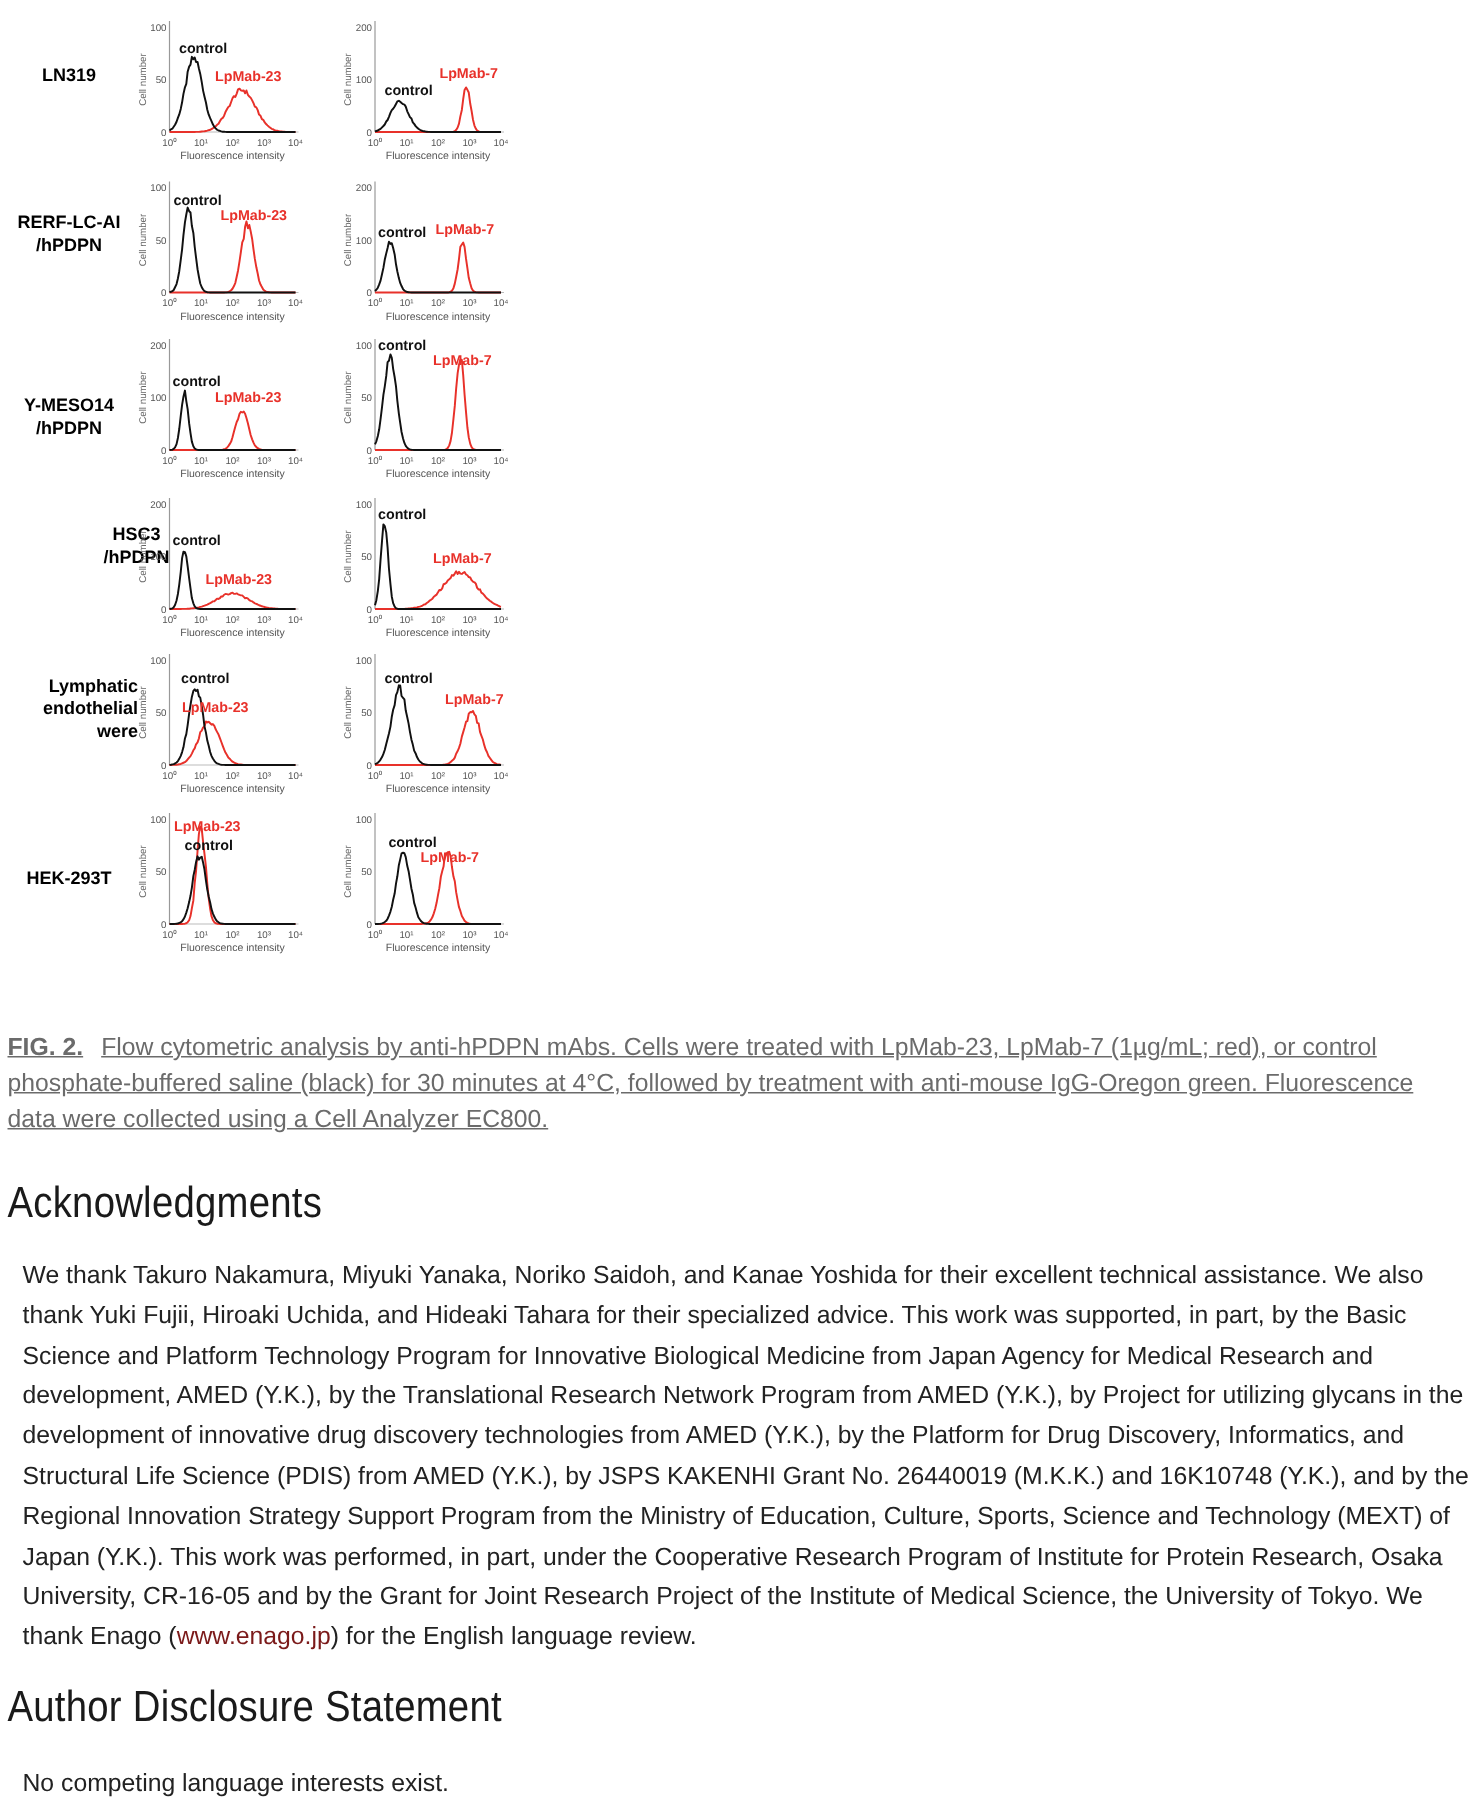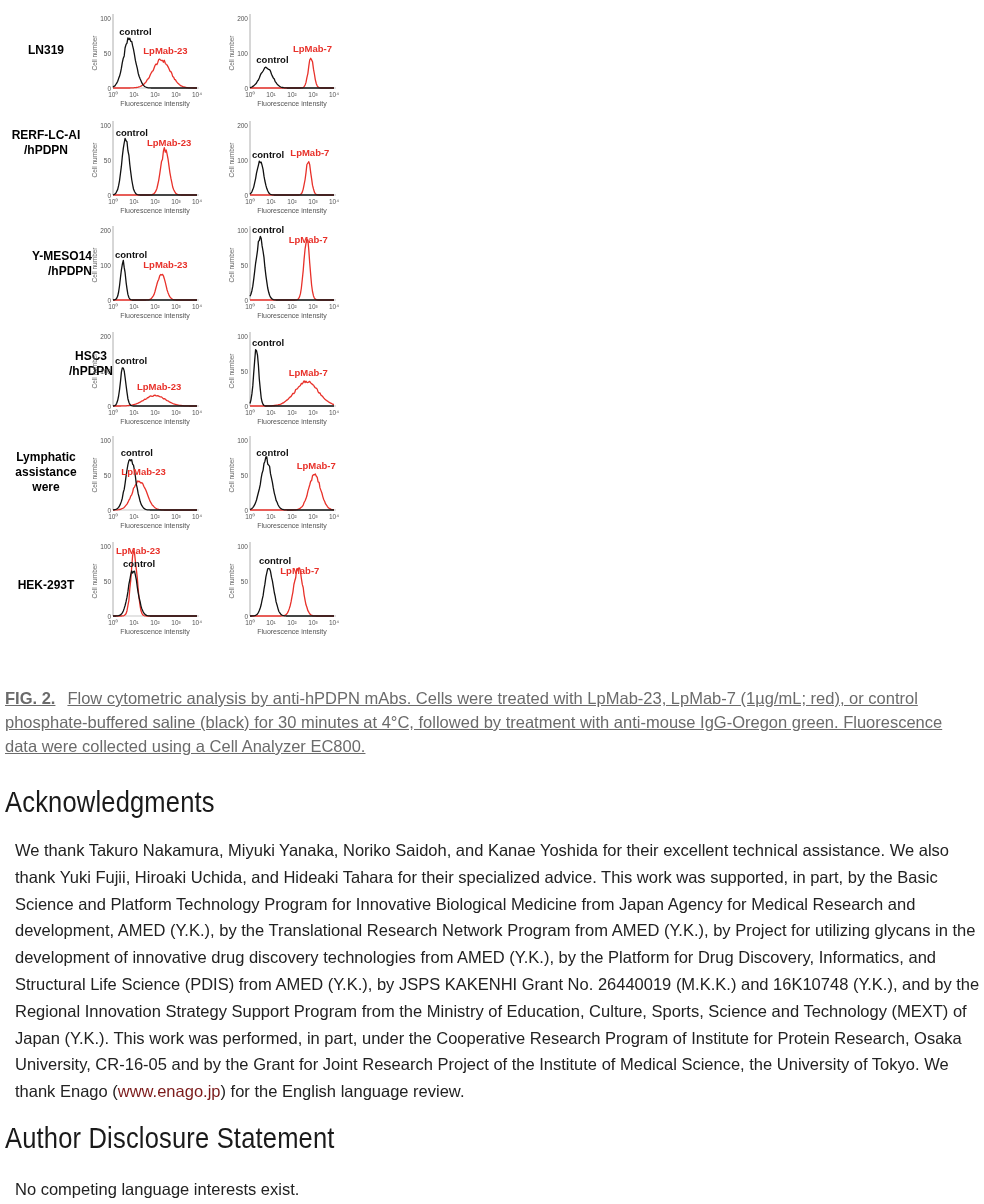--- a/index.html
+++ b/index.html
@@ -21,35 +21,35 @@
   .para a { color: #7b1a1a; text-decoration: none; }
 </style>
 </head>
 <body>
 
 <div id="figure">
   <div id="row-labels">
       <div class="row-label" style="top: 42.5px;">
         <div>LN319</div>
       </div>
-      <div class="row-label" style="top: 128px;">
+      <div class="row-label" style="top: 141px;">
         <div>RERF-LC-AI</div>
         <div>/hPDPN</div>
       </div>
-      <div class="row-label" style="top: 249px; text-align: right;">
+      <div class="row-label" style="top: 263px;">
         <div>Y-MESO14</div>
         <div>/hPDPN</div>
       </div>
       <div class="row-label" style="top: 349px; margin-left: 45px;">
         <div>HSC3</div>
         <div>/hPDPN</div>
       </div>
-      <div class="row-label" style="top: 449.5px;">
+      <div class="row-label" style="top: 449.5px; text-align: right;">
         <div>Lymphatic</div>
-        <div>assistance</div>
+        <div>endothelial</div>
         <div>were</div>
       </div>
       <div class="row-label" style="top: 578px;">
         <div>HEK-293T</div>
       </div>
     </div>
   <div id="plots">
       <svg class="plot" width="120" height="105" viewBox="0 0 120 105" style="left: 85px; top: 10px;">
         <line x1="28" y1="4" x2="28" y2="78" stroke="#999" stroke-width="0.8"></line>
         <line x1="28" y1="78" x2="114" y2="78" stroke="#bbb" stroke-width="0.8"></line>

